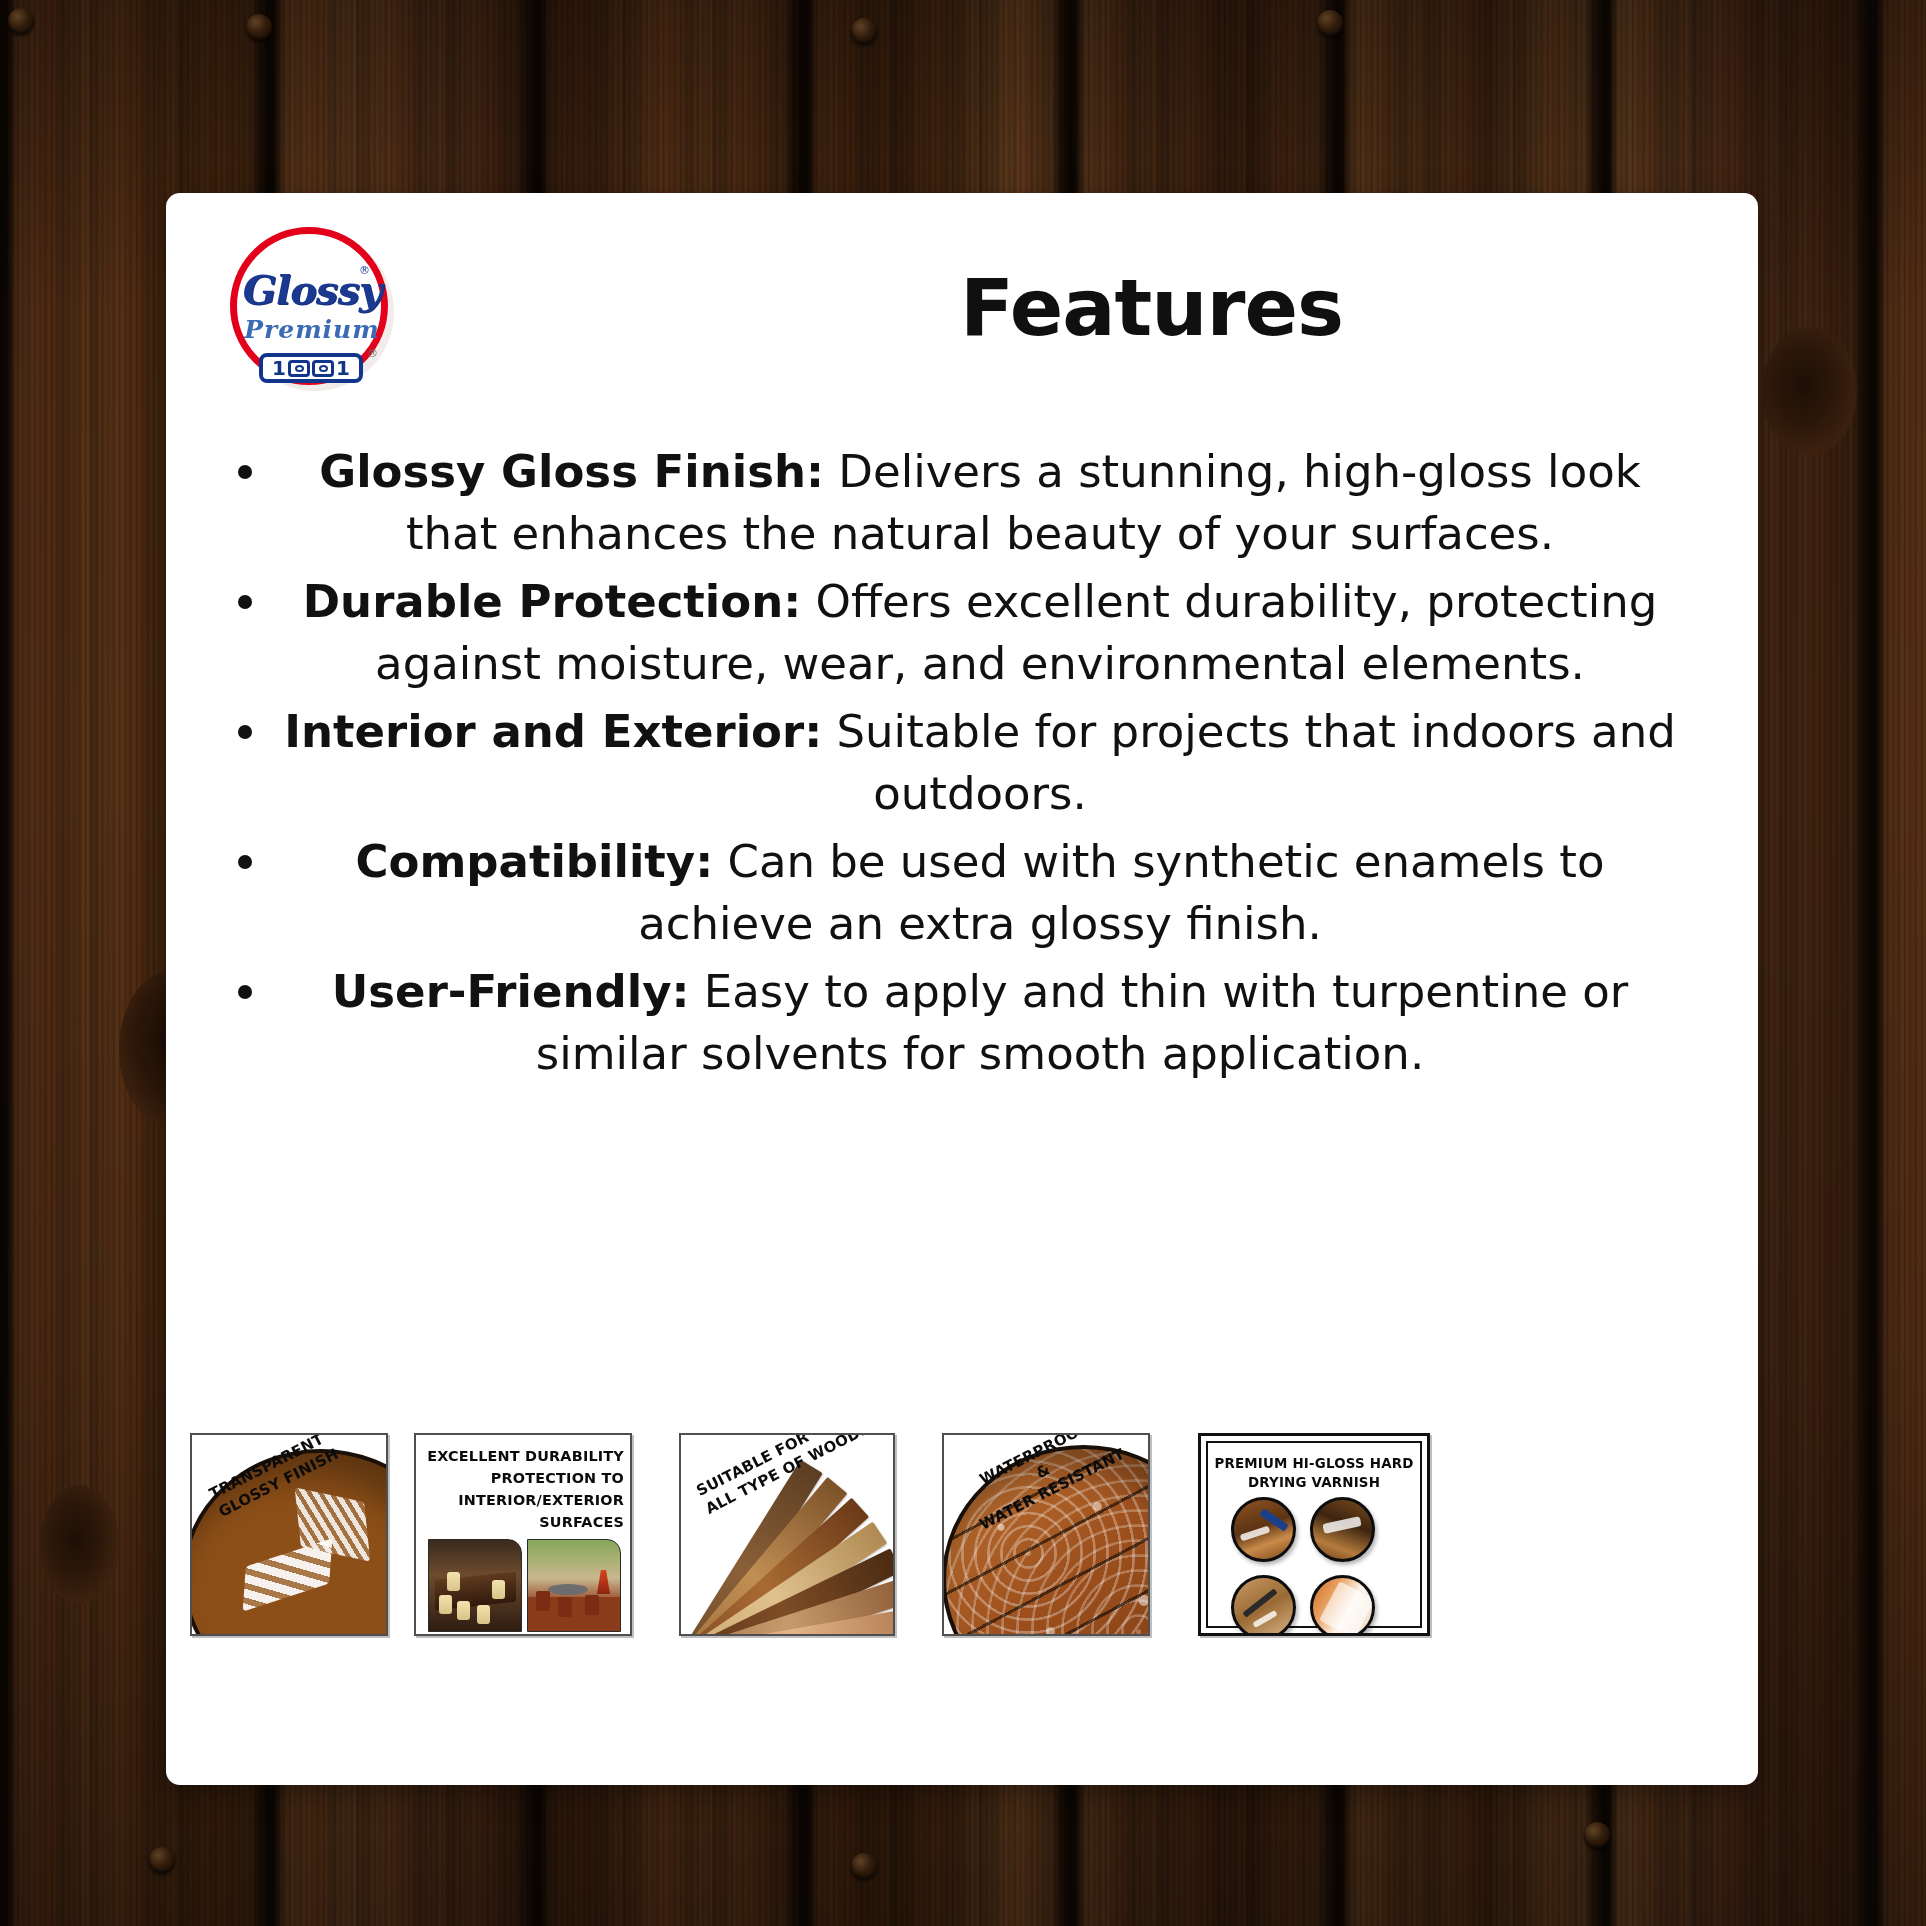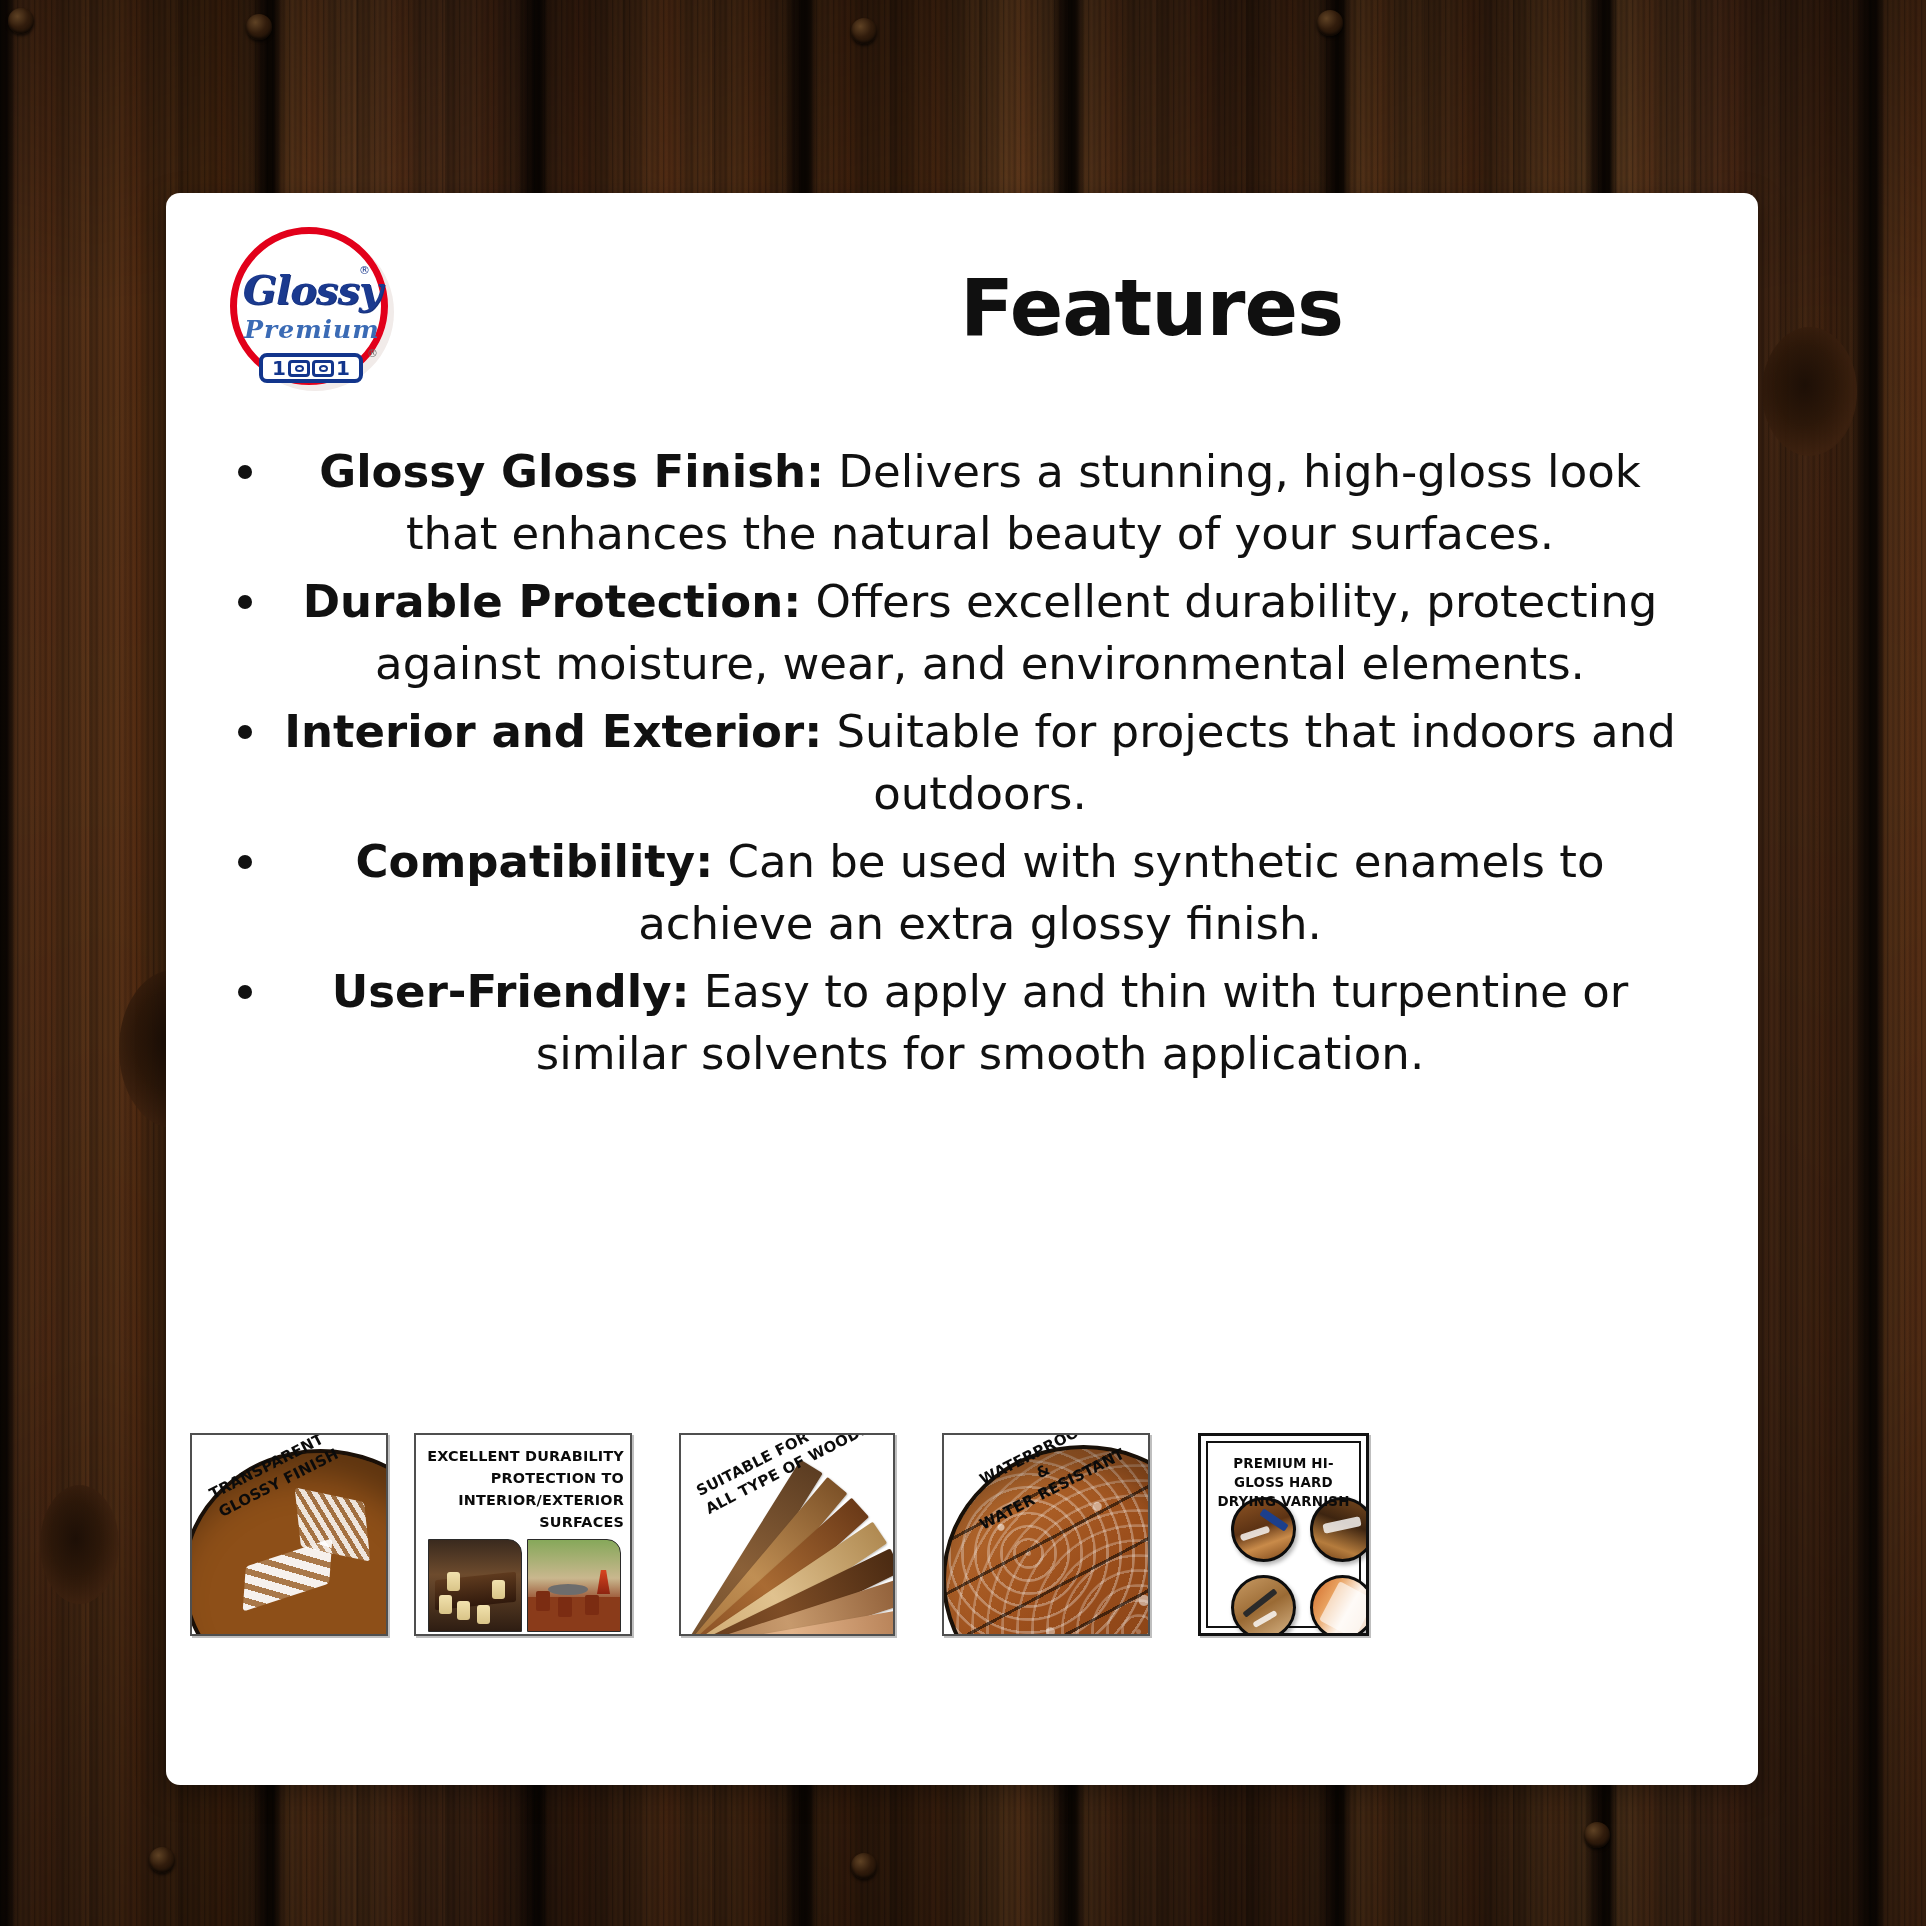--- a/index.html
+++ b/index.html
@@ -237,21 +237,21 @@
       radial-gradient(circle at 55% 22%, rgba(255,255,255,0.5) 0 4px, rgba(255,255,255,0) 5px),
       radial-gradient(circle at 72% 58%, rgba(255,255,255,0.5) 0 5px, rgba(255,255,255,0) 6px),
       radial-gradient(circle at 38% 70%, rgba(255,255,255,0.45) 0 4px, rgba(255,255,255,0) 5px),
       repeating-radial-gradient(circle at 30% 40%, rgba(255,255,255,0.30) 0 2px, rgba(255,255,255,0) 3px 13px),
       repeating-radial-gradient(circle at 70% 70%, rgba(255,255,255,0.26) 0 2px, rgba(255,255,255,0) 3px 15px),
       linear-gradient(140deg,#c07536 0%, #9c4f1c 48%, #7b3a12 100%);
     box-shadow:inset -14px 20px 30px rgba(0,0,0,0.3);
   }
 
   
-  #panel-5{ left:1014px; width:171px; border:3px solid #111; }
+  #panel-5{ left:1014px; width:232px; border:3px solid #111; }
   #panel-5 .inner-border{ position:absolute; inset:5px; border:2px solid #111; }
   #panel-5 .top-label{
     position:absolute; left:10px; right:10px; top:18px; z-index:4;
     text-align:center; font-size:13.4px; line-height:19px; letter-spacing:0.2px;
   }
   #panel-5 .circ{ position:absolute; width:65px; height:65px; border-radius:50%;
     border:3px solid #0d0d0d; overflow:hidden;
     box-shadow:2px 3px 4px rgba(0,0,0,0.3); }
   #panel-5 .c1{ left:30px; top:61px;
     background:linear-gradient(160deg,#8e5423 0%, #5d3314 45%, #c98b4a 70%, #7a4519 100%); }

